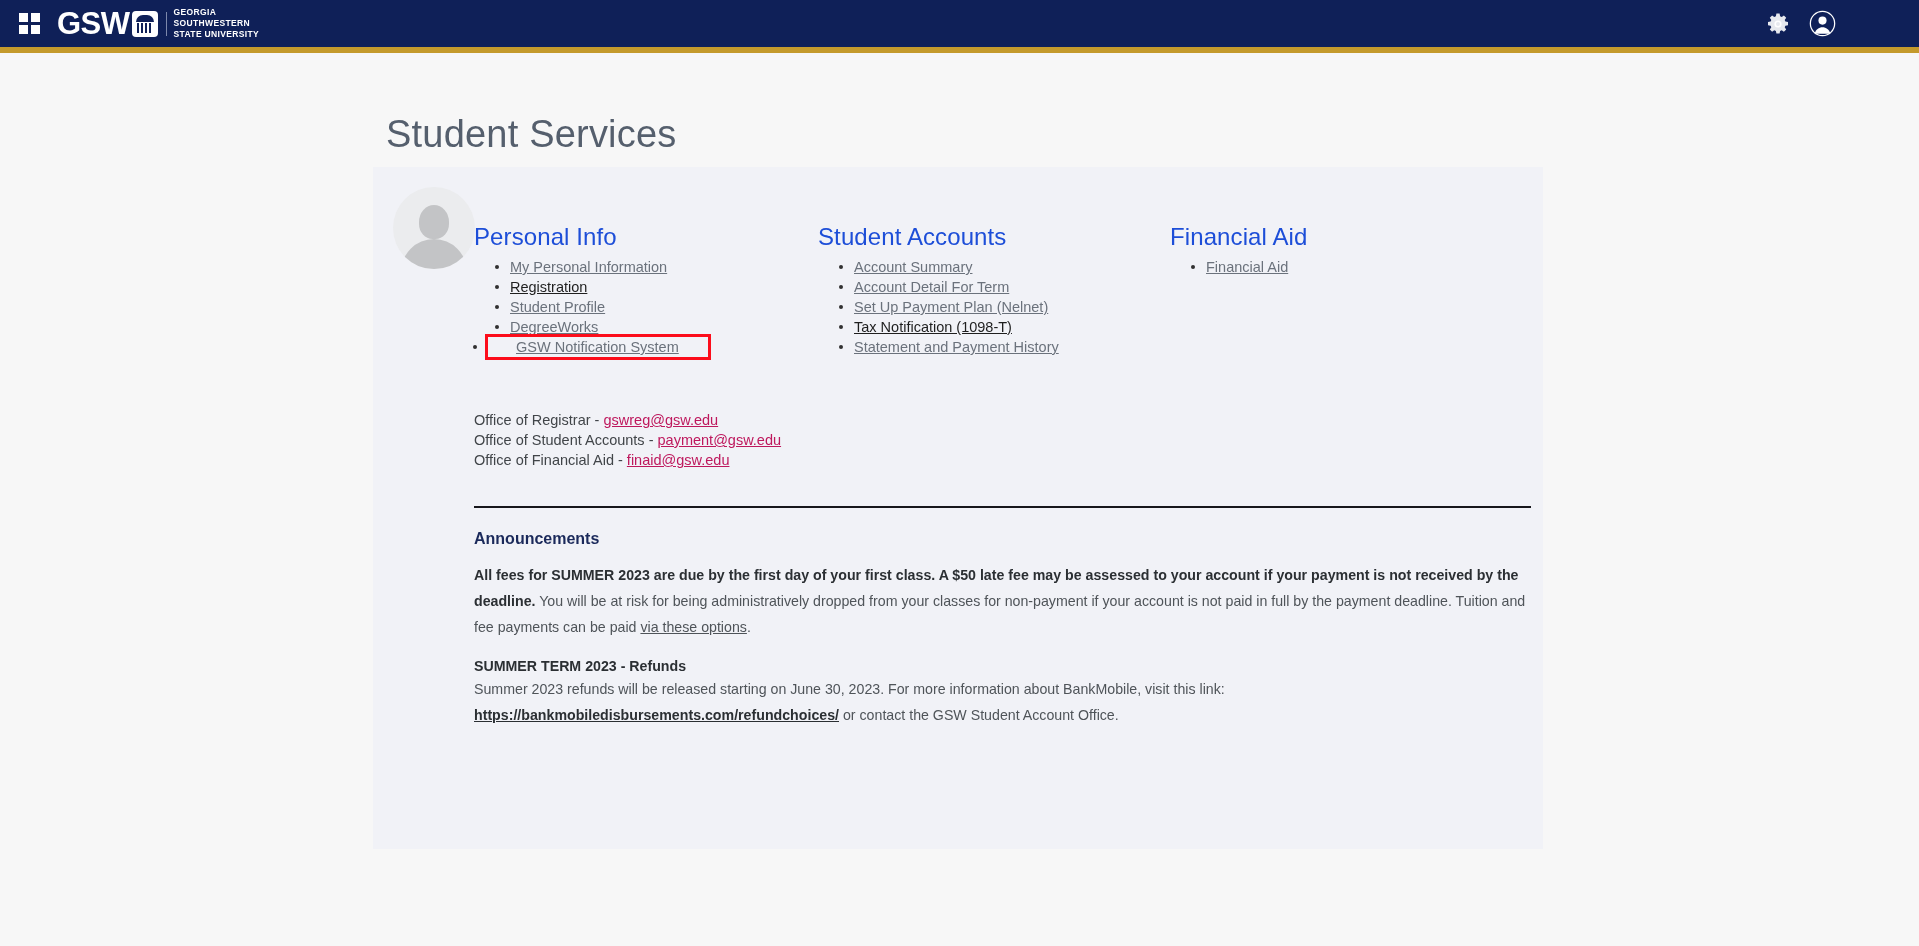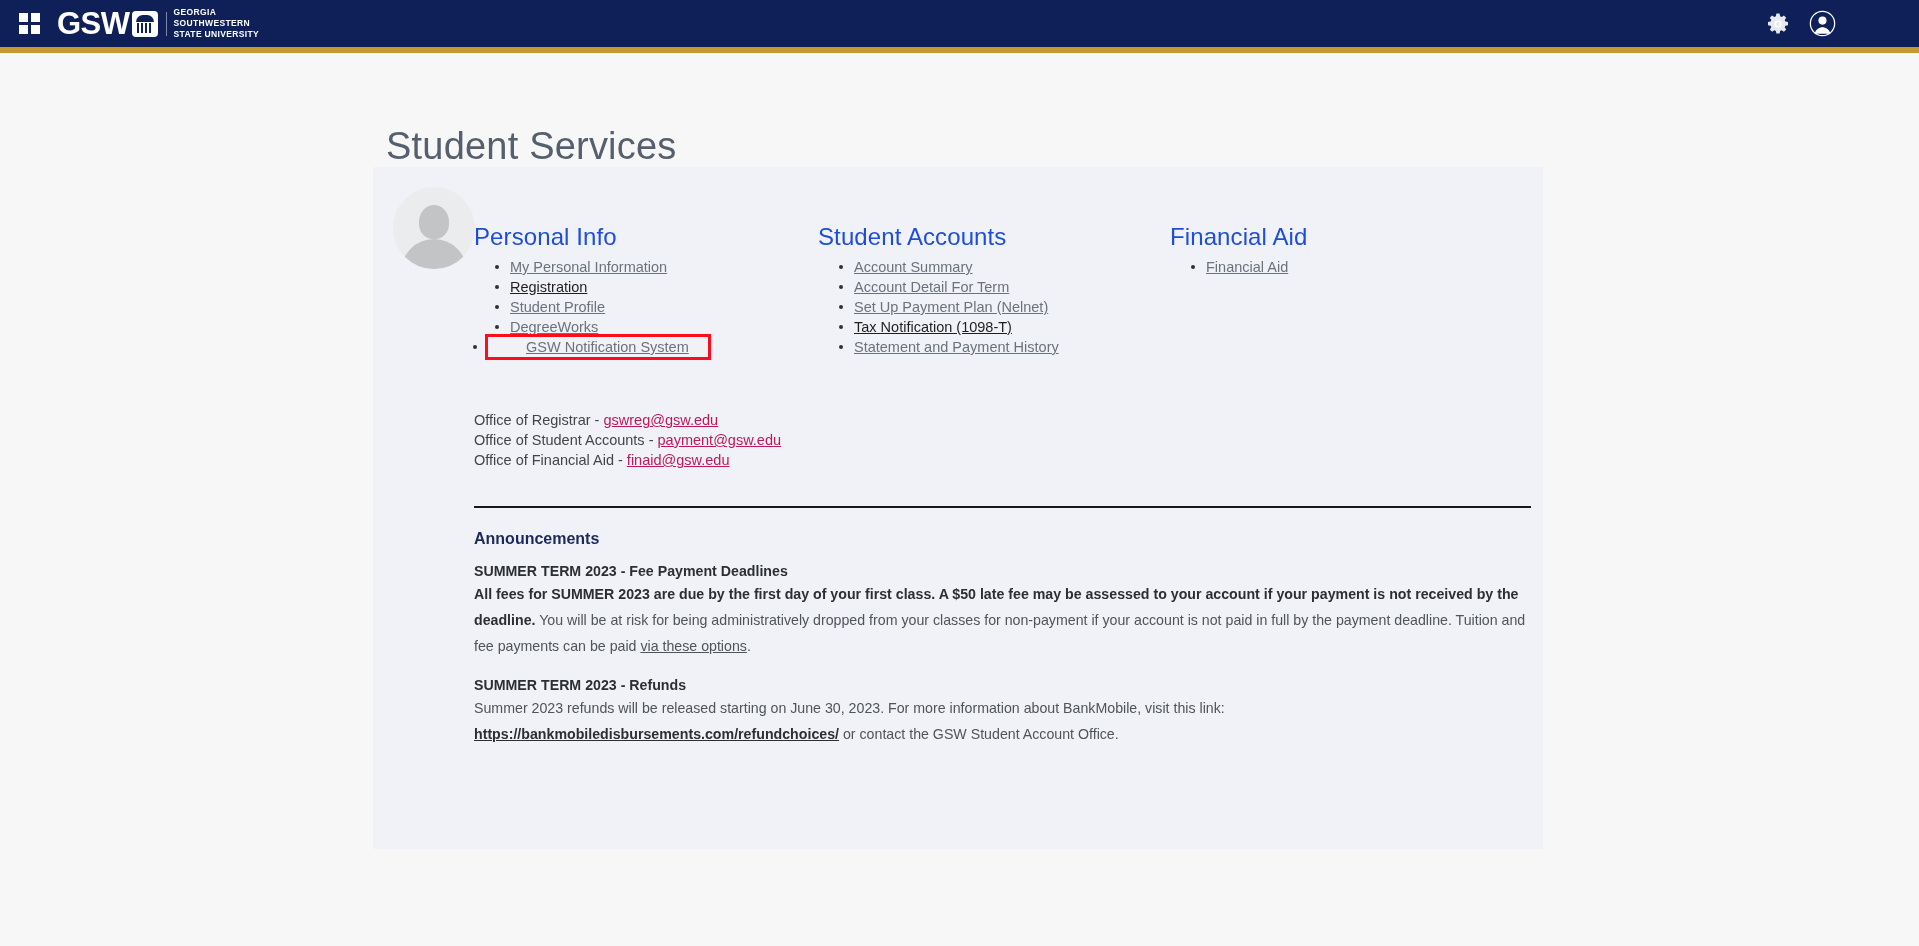--- a/index.html
+++ b/index.html
@@ -111,21 +111,21 @@
 
   
   .page-wrap {
     position: absolute;
     top: 53px; left: 0;
     width: 1919px;
     height: 840px;
   }
   .page-title {
     position: absolute;
-    left: 386px; top: 72px;
+    left: 386px; top: 60px;
     font-size: 38px;
     color: #555f6d;
     font-weight: normal;
     letter-spacing: 0.2px;
     margin: 0;
   }
 
   .card {
     position: absolute;
     left: 373px; top: 114px;
@@ -204,21 +204,21 @@
   .col li a.strong {
     color: #1f1f1f;
     font-weight: normal;
     text-decoration: underline;
   }
   li.highlighted {
     outline: 3px solid #fc0d1b;
     outline-offset: 0;
     width: 220px;
     margin-left: -22px;
-    padding-left: 38px;
+    padding-left: 28px;
   }
 
   .contact-block {
     position: absolute;
     left: 101px; top: 243px;
   }
   .contact-block h2 {
     margin: 0 0 9px 0;
     font-size: 24px;
     font-weight: normal;
@@ -373,21 +373,20 @@
         <span>Office of Financial Aid - </span><a href="#">finaid@gsw.edu</a>
       </div>
     </div>
 
     <div class="hr"></div>
 
     <div class="announcements">
       <h2>Announcements</h2>
 
       <div class="ann-group">
-        <div class="ann-title">SUMMER TERM 2023 - Fee Payment Deadlines</div>
         <div class="ann-body"><b>All fees for SUMMER 2023 are due by the first day of your first class. A $50 late fee may be assessed to your account if your payment is not received by the deadline.</b><span> You will be at risk for being administratively dropped from your classes for non-payment if your account is not paid in full by the payment deadline. Tuition and fee payments can be paid </span><a href="#">via these options</a><span>.</span></div>
       </div>
 
       <div class="ann-group">
         <div class="ann-title">SUMMER TERM 2023 - Refunds</div>
         <div class="ann-body"><span>Summer 2023 refunds will be released starting on June 30, 2023. For more information about BankMobile, visit this link: </span><a class="bold-link" href="#">https://bankmobiledisbursements.com/refundchoices/</a><span> or contact the GSW Student Account Office.</span></div>
       </div>
     </div>
 
   </div>

